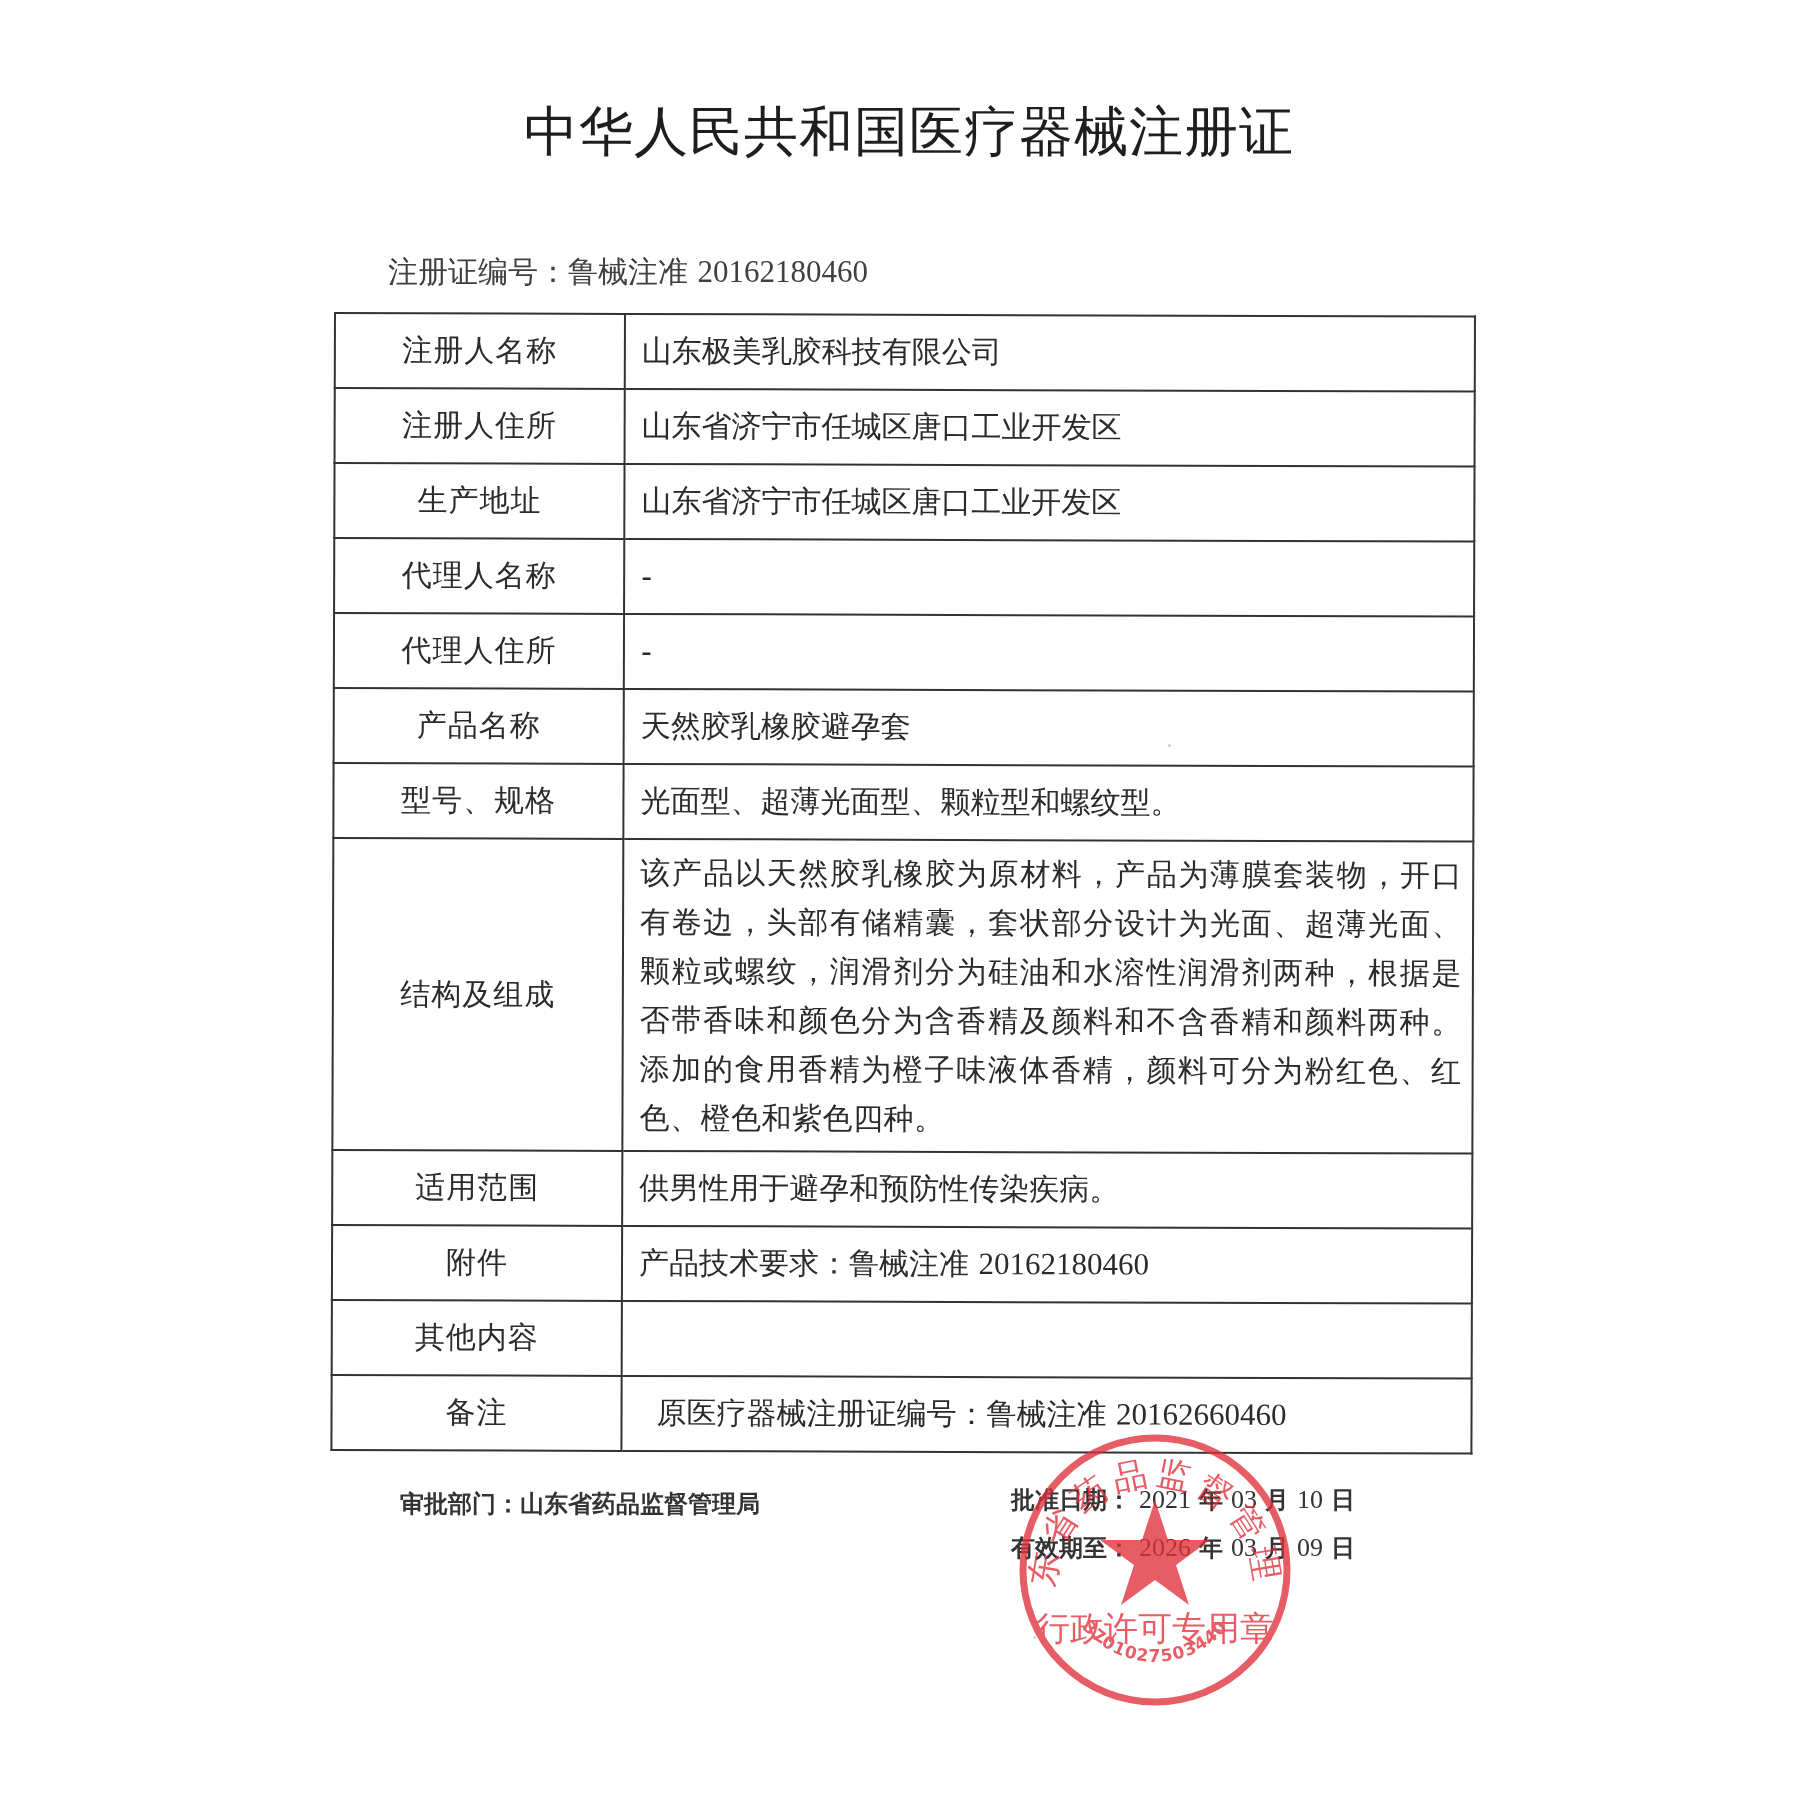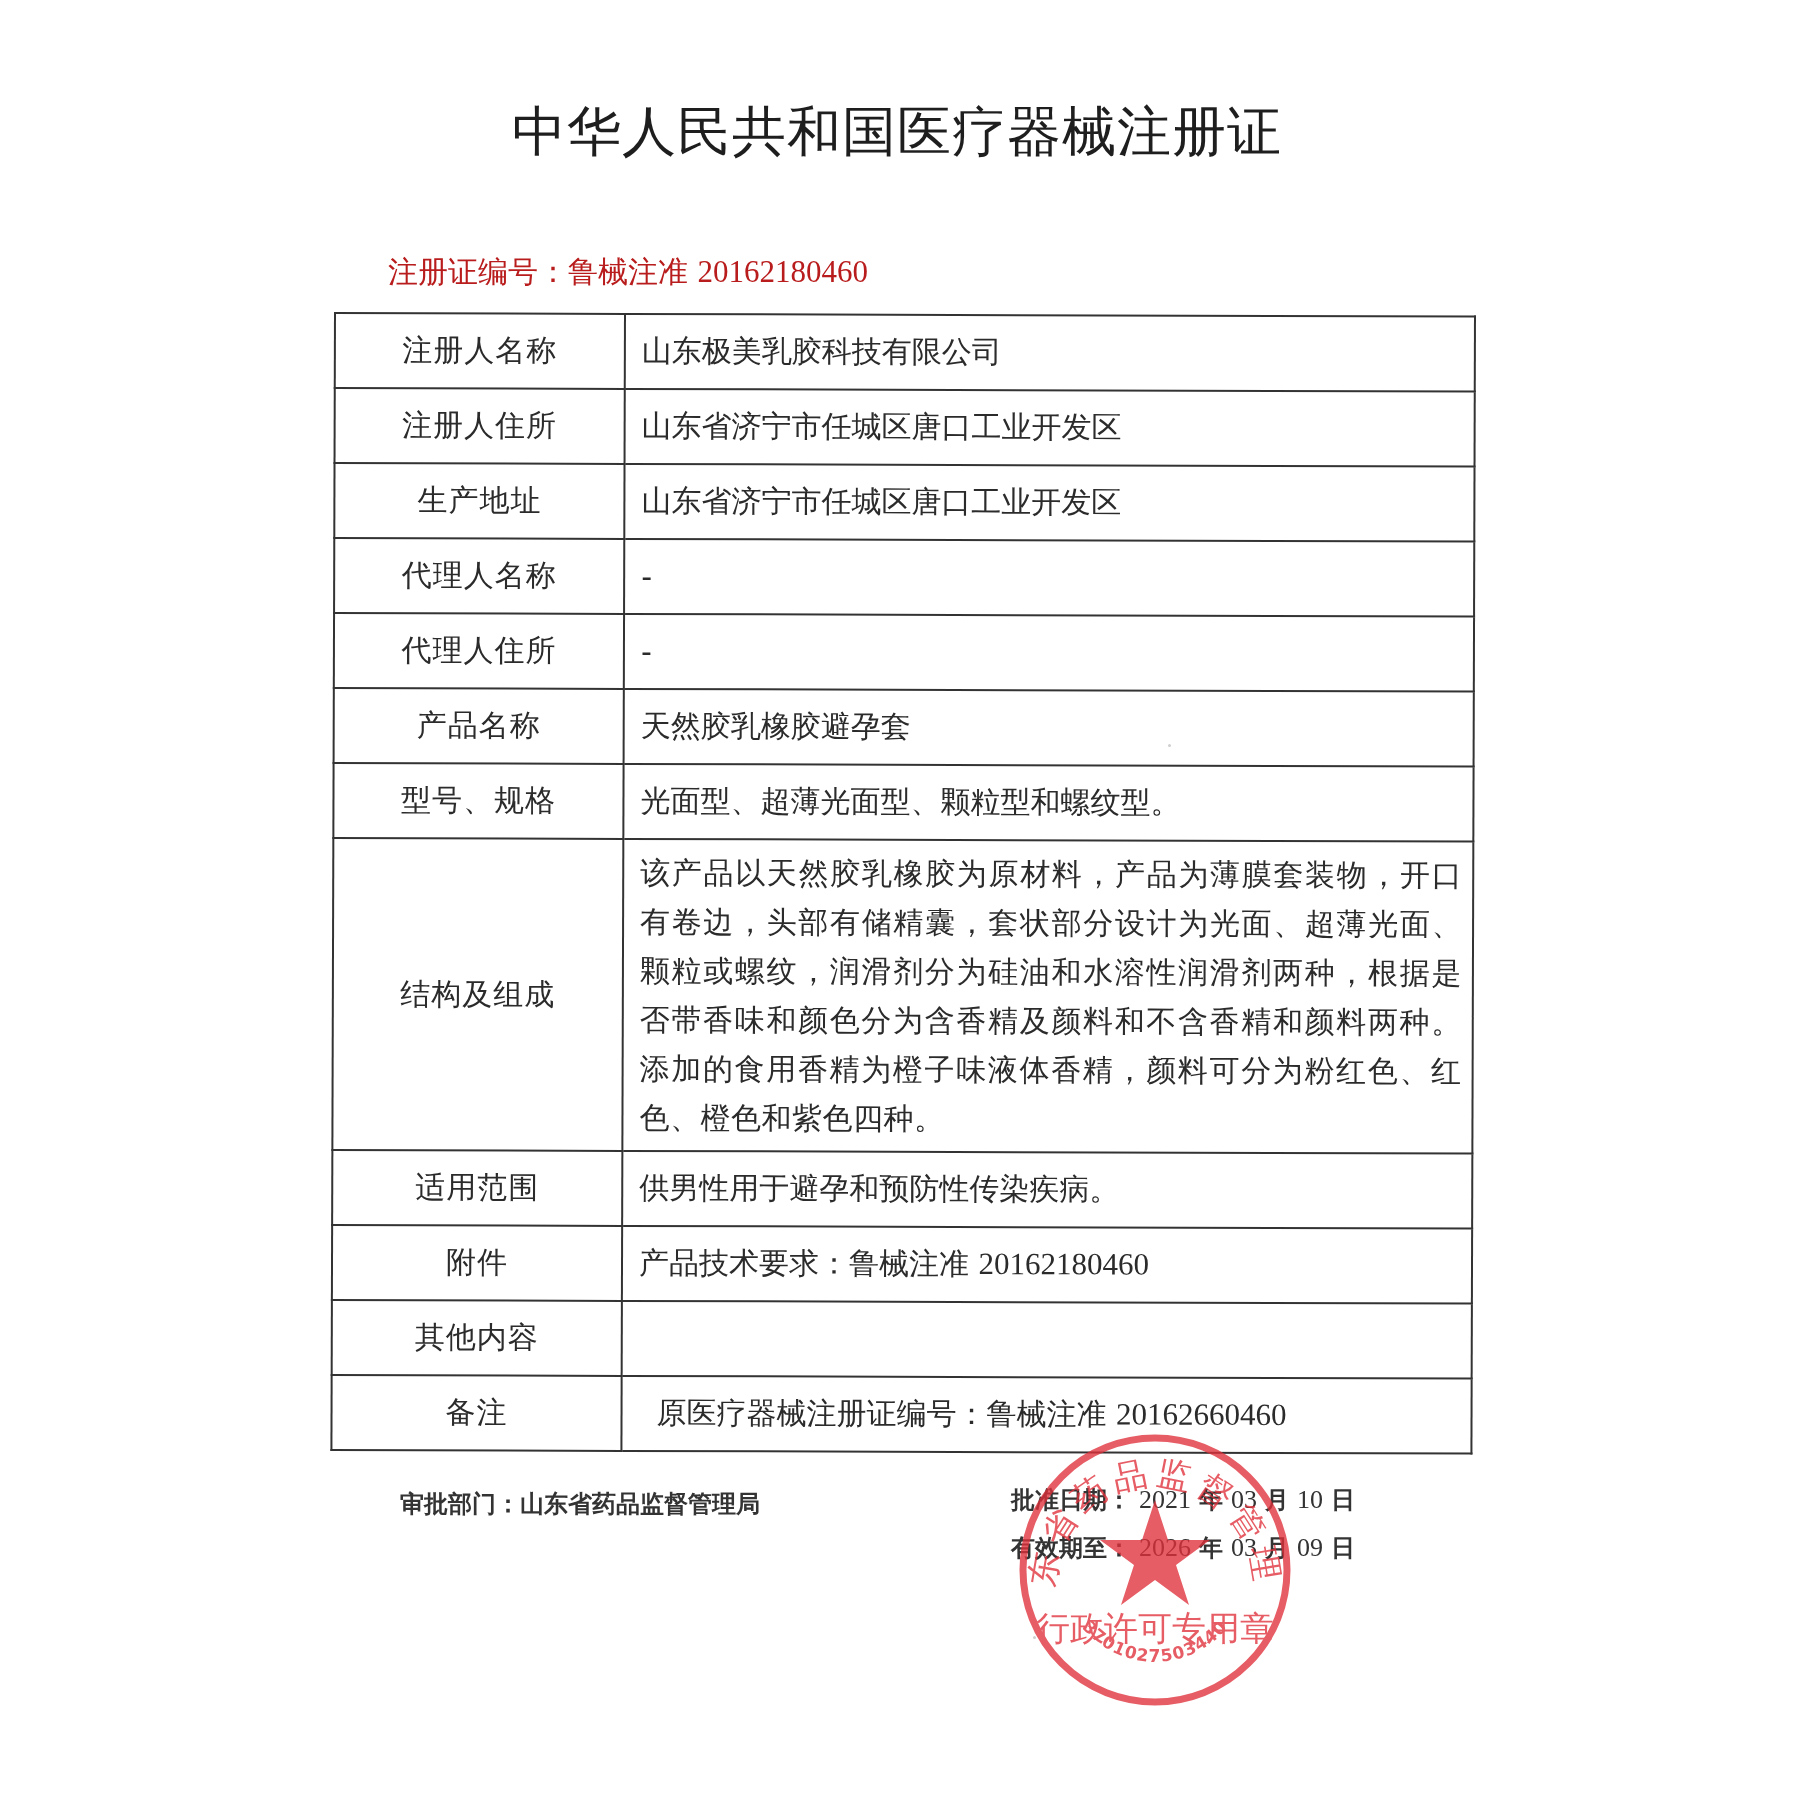--- a/index.html
+++ b/index.html
@@ -16,35 +16,35 @@
     color: #2a2a2a;
   }
   .page {
     position: absolute;
     left: 0; top: 0;
     width: 1800px; height: 1800px;
     background: #ffffff;
   }
   .doc-title {
     position: absolute;
-    left: 512px;
+    left: 524px;
     top: 96px;
     width: 760px;
     font-size: 54px;
     letter-spacing: 1px;
     color: #1e1e1e;
     font-family: "DejaVu Sans", "Liberation Sans", sans-serif;
     white-space: nowrap;
   }
   .reg-no {
     position: absolute;
     left: 388px;
     top: 252px;
     font-size: 30px;
-    color: #b91c1c;
+    color: #404040;
     white-space: nowrap;
     font-family: "DejaVu Sans", "Liberation Sans", sans-serif;
   }
   .reg-no .num { font-family: "Liberation Serif", "DejaVu Serif", serif; font-size: 31px; }
 
   table.cert {
     position: absolute;
     left: 334px;
     top: 312px;
     width: 1142px;

